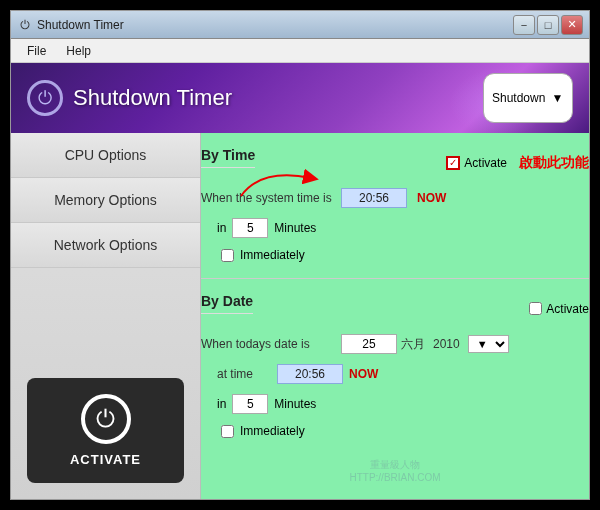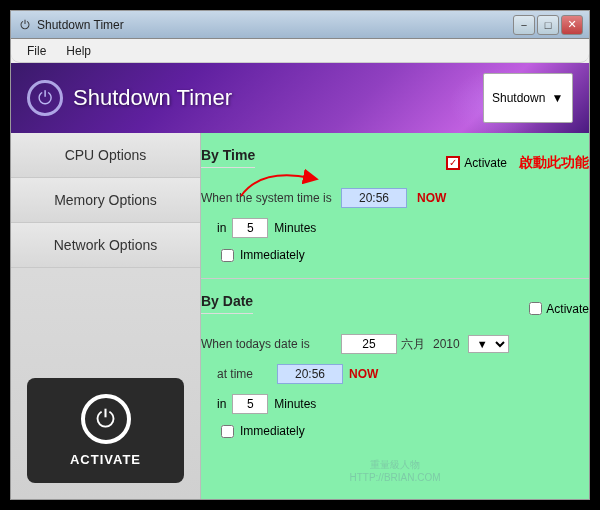--- a/index.html
+++ b/index.html
@@ -51,21 +51,20 @@
     .tb-btn.close { background: linear-gradient(to bottom, #e08080, #c04040); color: white; }
 
     
     .menu-bar {
       background: #f0f0f0;
       height: 24px;
       display: flex;
       align-items: center;
       padding: 0 6px;
       border-bottom: 1px solid #ccc;
-      border-radius: 9px;
     }
     .menu-item {
       padding: 2px 10px;
       font-size: 12px;
       cursor: pointer;
       color: #222;
     }
 
     
     .header-banner {
@@ -103,21 +102,21 @@
     }
     .header-title {
       color: white;
       font-size: 22px;
       font-weight: normal;
       text-shadow: 1px 1px 3px rgba(0,0,0,0.5);
     }
     .header-dropdown {
       background: white;
       border: 1px solid #aaa;
-      border-radius: 2px;
+      border-radius: 11px;
       padding: 17px 8px;
       font-size: 12px;
       display: flex; align-items: center; gap: 6px;
       cursor: pointer;
       min-width: 90px;
       z-index: 1;
     }
     .header-dropdown span { flex: 1; }
 
     

